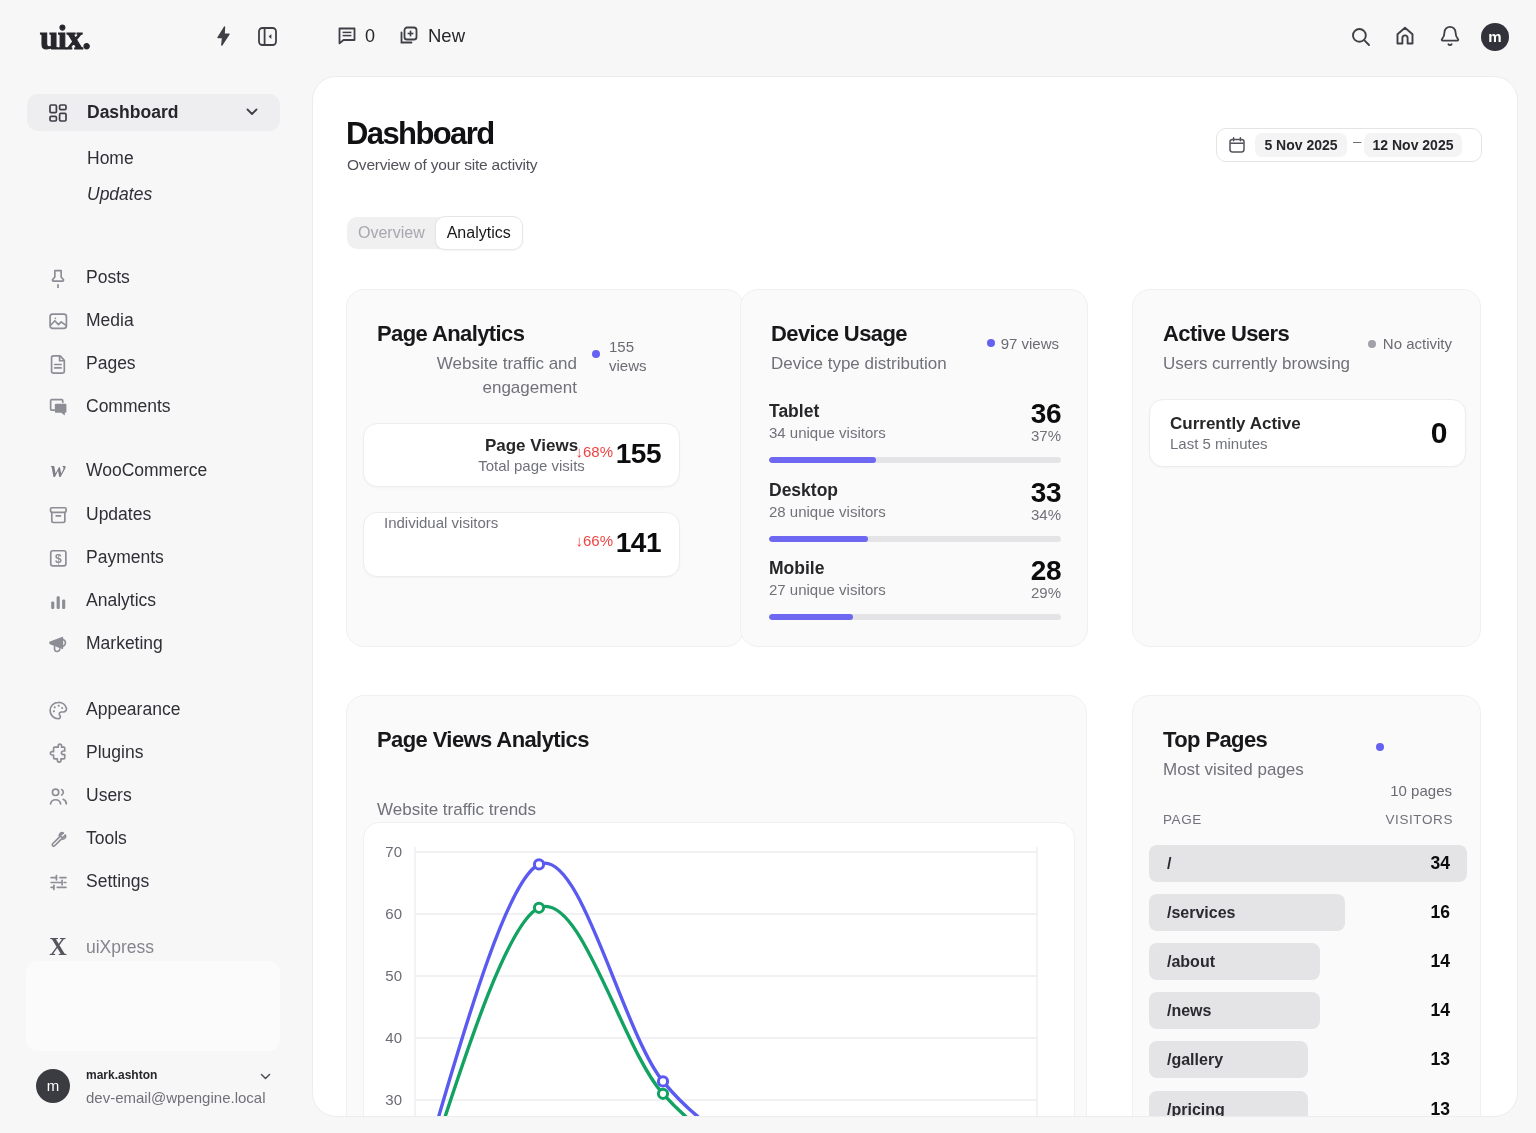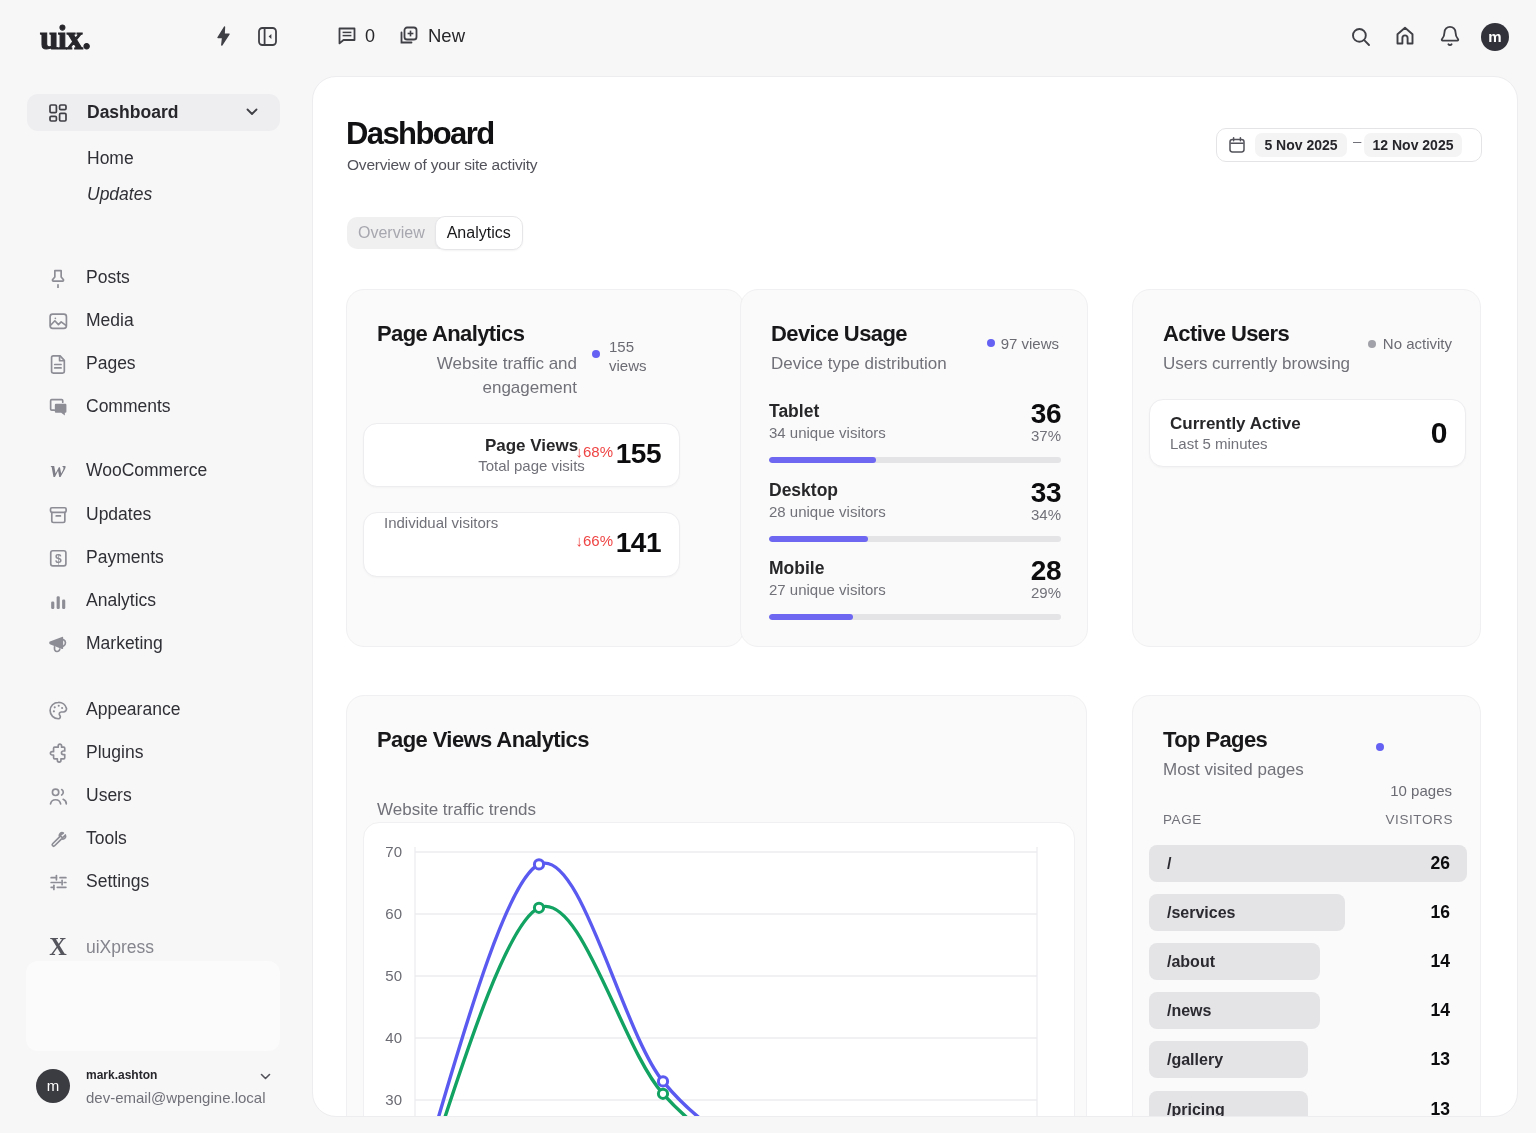--- a/index.html
+++ b/index.html
@@ -296,21 +296,21 @@
   <div class="abs card" style="left:819px; top:618px; width:349px; height:600px;">
   <div class="ctitle" style="padding:30px 0 0 30px;">Top Pages</div>
   <div class="csub" style="padding-left:30px;">Most visited pages</div>
   <span class="abs dot" style="left:243px; top:47px;"></span>
   <div class="abs legend" style="right:28px; top:41px;margin-top:44px;">10 pages</div>
   <div class="abs" style="left:30px; top:116px; font-size:13.5px; letter-spacing:0.6px; color:#71717a;">PAGE</div>
   <div class="abs" style="right:27px; top:116px; font-size:13.5px; letter-spacing:0.6px; color:#71717a;">VISITORS</div>
   <div class="abs" style="left:16px; top:148.5px; width:318px; height:37px;">
     <div style="width:318px; height:37px; background:#e4e4e7; border-radius:8px;"></div>
     <div class="abs" style="left:18px; top:0; line-height:37px; font-size:16px; font-weight:600; color:#2a2a30;">/</div>
-    <div class="abs" style="right:17px; top:0; line-height:37px; font-size:17.5px; font-weight:700; color:#0c0c0e;">26</div>
+    <div class="abs" style="right:17px; top:0; line-height:37px; font-size:17.5px; font-weight:700; color:#0c0c0e;">34</div>
   </div>
   <div class="abs" style="left:16px; top:197.7px; width:318px; height:37px;">
     <div style="width:196px; height:37px; background:#e4e4e7; border-radius:8px;"></div>
     <div class="abs" style="left:18px; top:0; line-height:37px; font-size:16px; font-weight:600; color:#2a2a30;">/services</div>
     <div class="abs" style="right:17px; top:0; line-height:37px; font-size:17.5px; font-weight:700; color:#0c0c0e;">16</div>
   </div>
   <div class="abs" style="left:16px; top:246.9px; width:318px; height:37px;">
     <div style="width:171px; height:37px; background:#e4e4e7; border-radius:8px;"></div>
     <div class="abs" style="left:18px; top:0; line-height:37px; font-size:16px; font-weight:600; color:#2a2a30;">/about</div>
     <div class="abs" style="right:17px; top:0; line-height:37px; font-size:17.5px; font-weight:700; color:#0c0c0e;">14</div>

